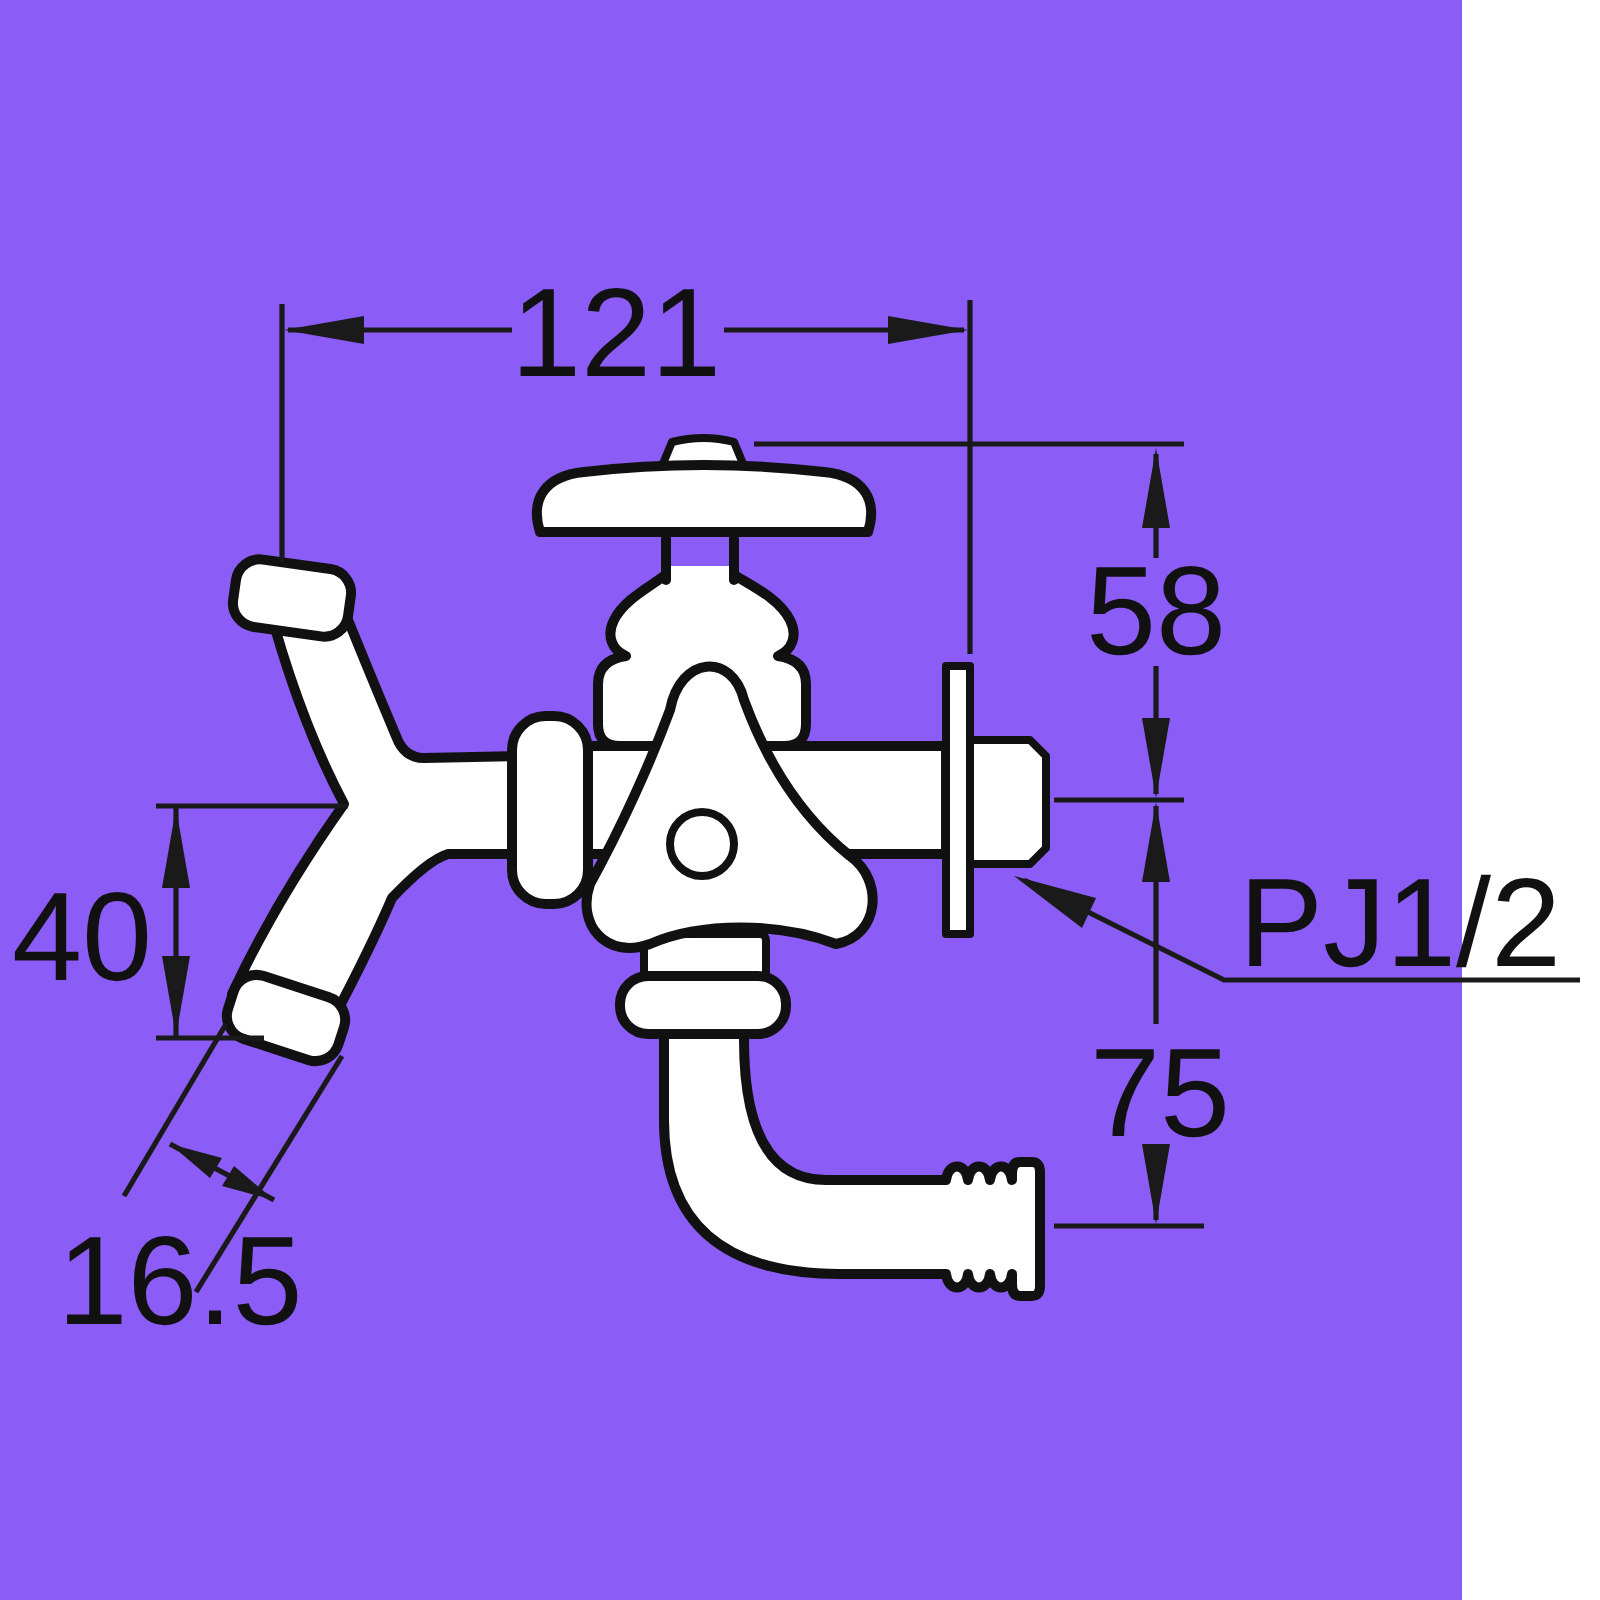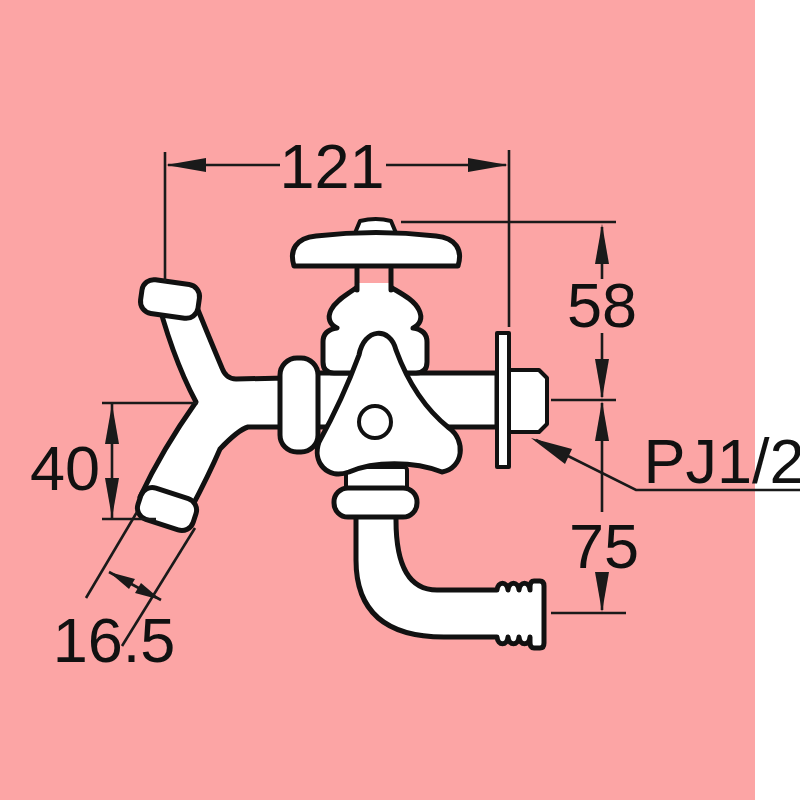--- a/index.html
+++ b/index.html
@@ -6,22 +6,21 @@
     margin: 0;
     padding: 0;
     background: #ffffff;
     width: 800px;
     height: 800px;
     overflow: hidden;
   }
   .drawing-wrap {
     width: 731px;
     height: 800px;
-    background: #fca5a5;
-    padding-left: 24px;
+    background: #8b5cf6;
   }
   svg {
     display: block;
   }
   .outline {
     fill: #ffffff;
     stroke: #111111;
     stroke-width: 5;
     stroke-linejoin: round;
     stroke-linecap: round;

